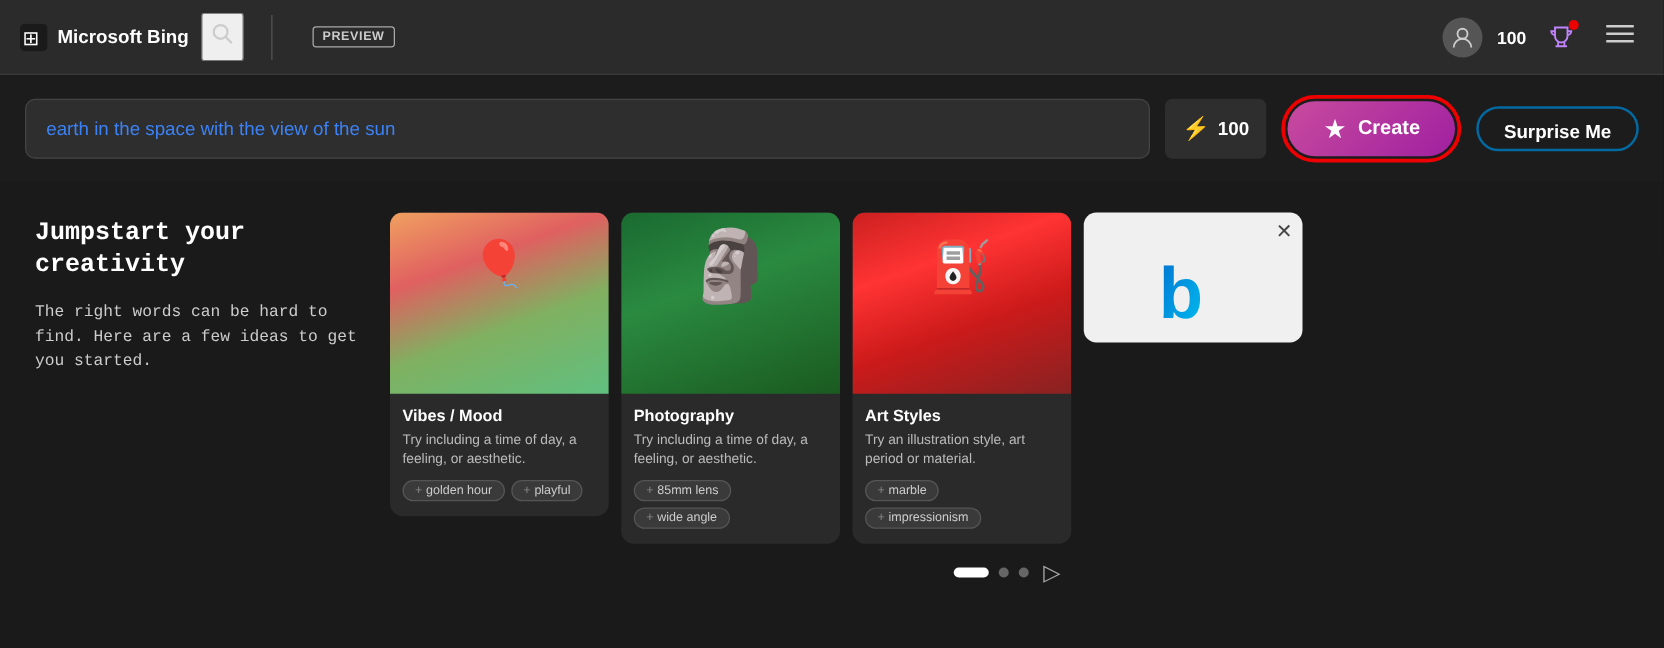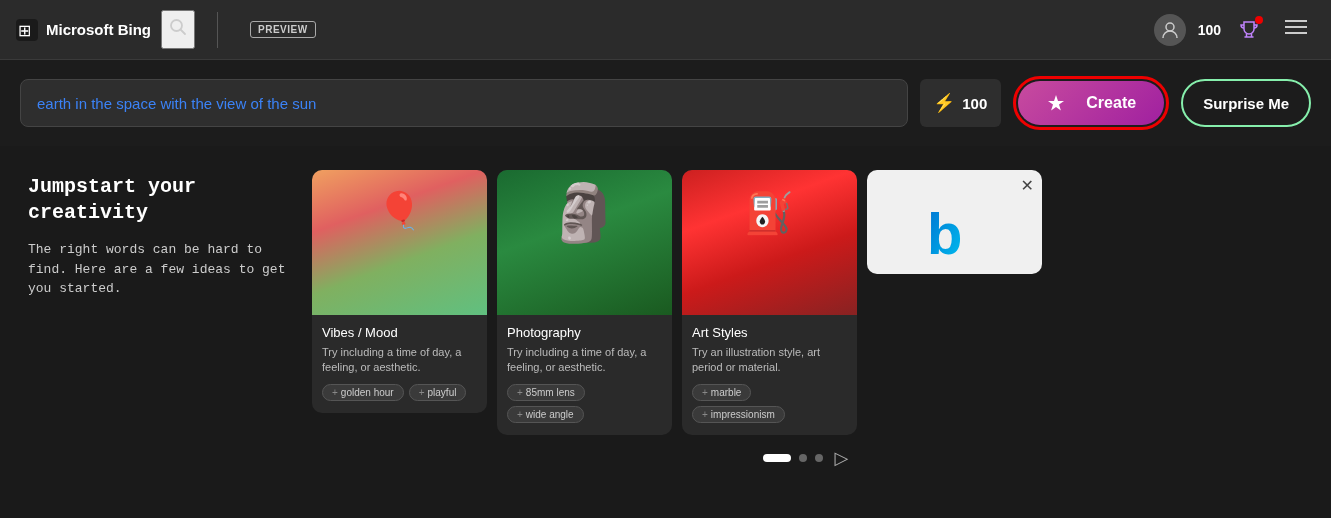--- a/index.html
+++ b/index.html
@@ -186,36 +186,36 @@
       background: linear-gradient(135deg, #c84b9e, #a020a0);
       border: none;
       border-radius: 28px;
       color: #fff;
       font-size: 16px;
       font-weight: 700;
       padding: 10px 28px;
       cursor: pointer;
       display: flex;
       align-items: center;
-      gap: 20px;
+      gap: 8px;
       height: 44px;
     }
     .create-btn-icon {
       font-size: 18px;
     }
     .surprise-btn {
       background: transparent;
-      border: 2px solid #86efac;
+      border: 2px solid #0369a1;
       border-radius: 28px;
       color: #fff;
       font-size: 15px;
       font-weight: 600;
       padding: 10px 20px;
       cursor: pointer;
-      height: 48px;
+      height: 36px;
     }
 
     
     .main-content {
       display: flex;
       padding: 24px 28px;
       gap: 24px;
       height: calc(518px - 60px - 80px);
       background: #1a1a1a;
     }
@@ -302,21 +302,21 @@
       font-size: 40px;
       top: 20px;
       left: 50%;
       transform: translateX(-50%);
     }
     .card-info {
       padding: 10px 10px 12px;
     }
     .card-title {
       font-size: 13px;
-      font-weight: 400;
+      font-weight: 700;
       color: #fff;
       margin-bottom: 5px;
     }
     .card-desc {
       font-size: 11px;
       color: #bbb;
       line-height: 1.4;
       margin-bottom: 8px;
     }
     .card-tags {

